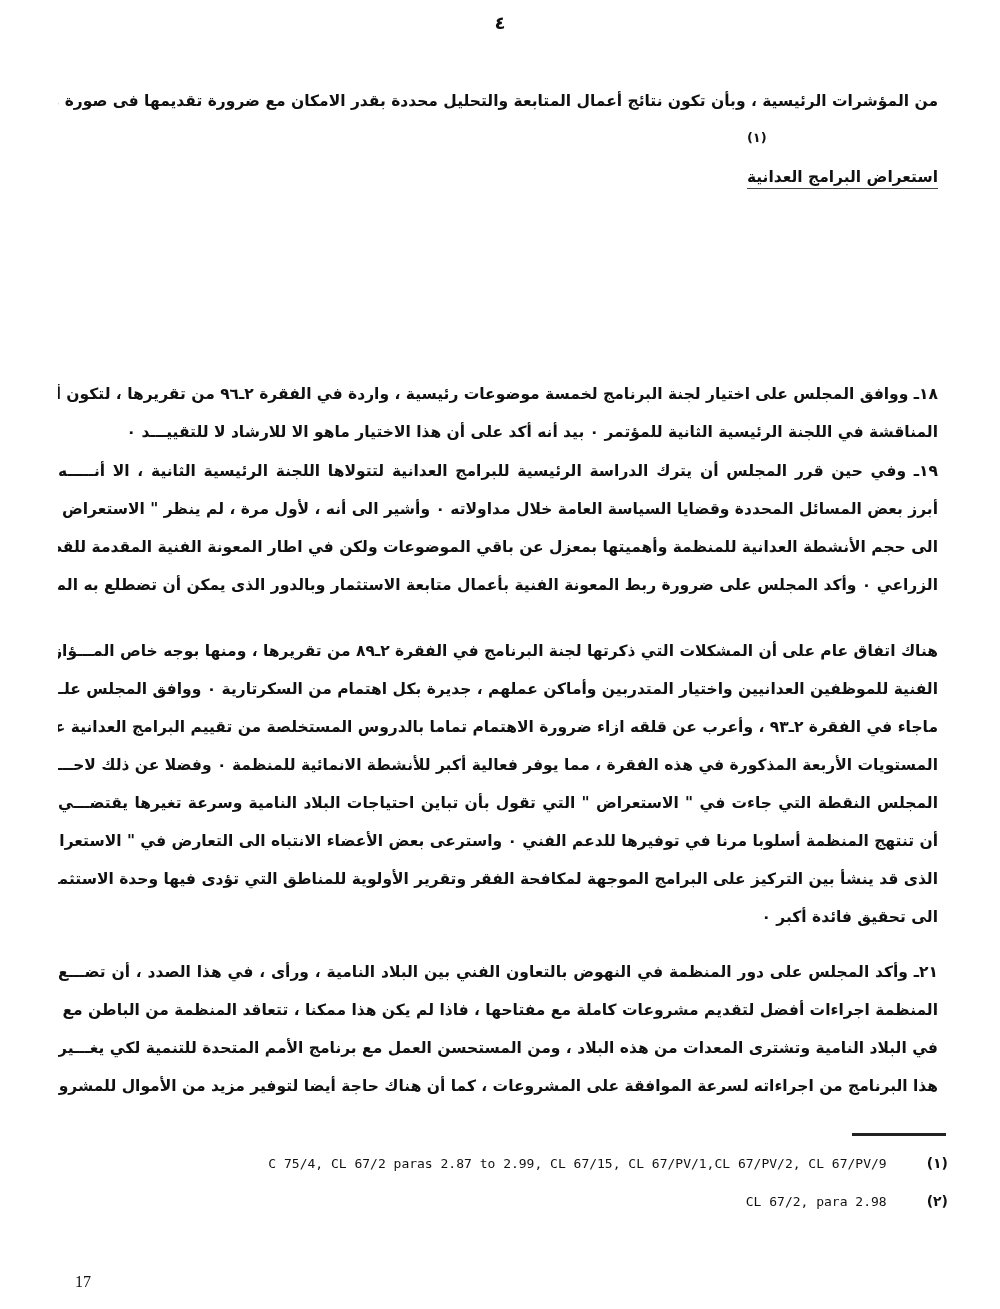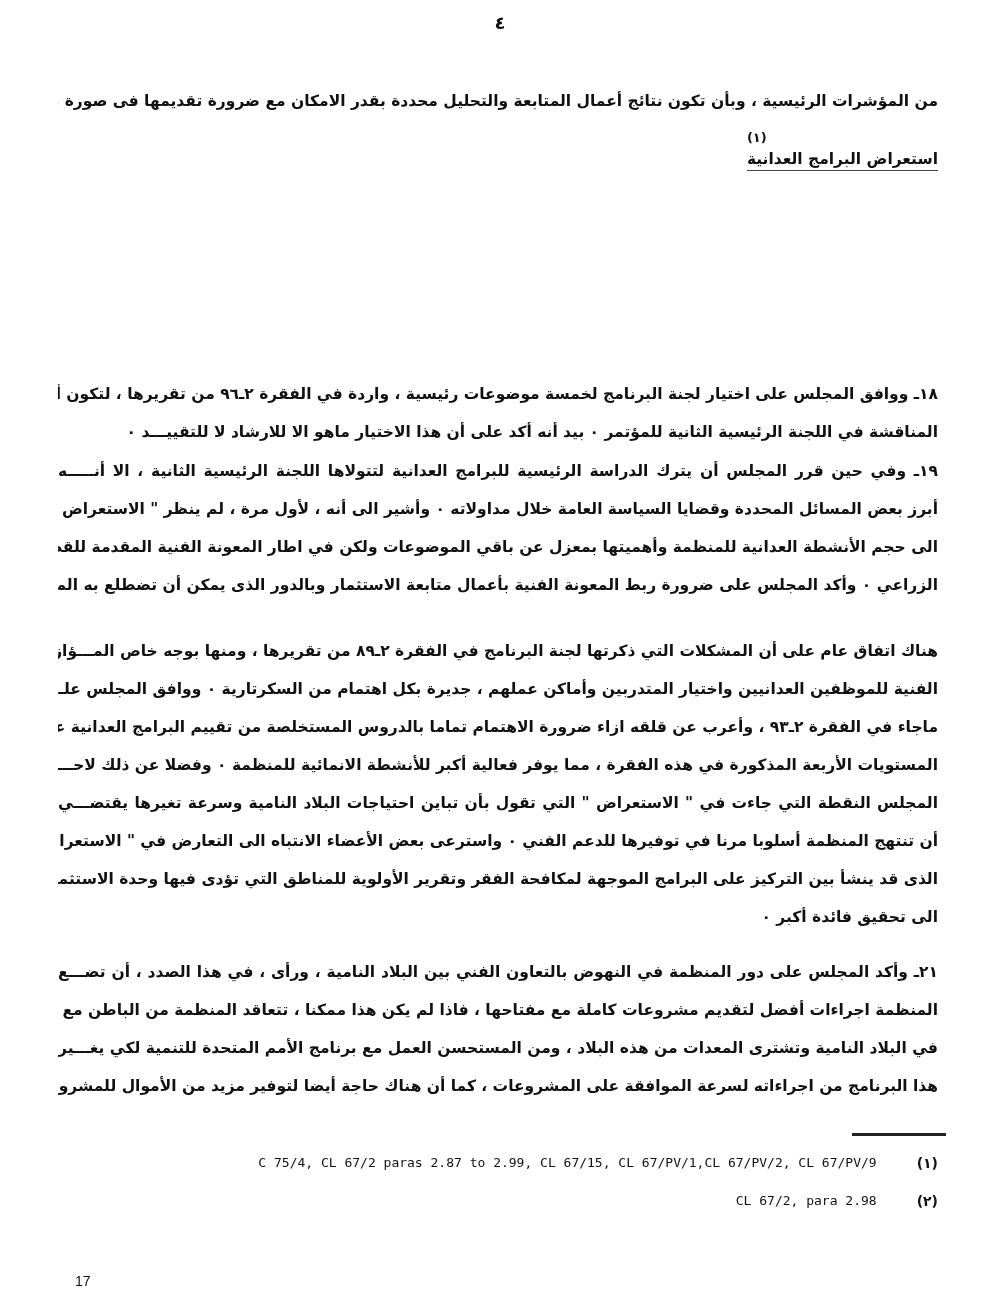--- a/index.html
+++ b/index.html
@@ -3,27 +3,27 @@
 <meta charset="utf-8">
 <style>
   html, body { margin: 0; padding: 0; background: #ffffff; }
   body { width: 1000px; height: 1309px; position: relative; overflow: hidden; color: #111; font-family: "DejaVu Sans", sans-serif; }
   .page-number-top { position: absolute; top: 12px; left: 0; width: 1000px; text-align: center; font-size: 18px; font-weight: bold; }
   .body-text { position: absolute; right: 62px; width: 880px; direction: rtl; text-align: justify; text-align-last: right; font-size: 15.5px; font-weight: bold; }
   .line { height: 38px; line-height: 38px; white-space: nowrap; overflow: hidden; text-align: justify; text-align-last: justify; }
   .line.last { text-align-last: right; }
   .heading { position: absolute; top: 150px; right: 62px; direction: rtl; font-size: 15.5px; font-weight: bold; }
   .heading .fn { position: absolute; top: -20px; left: 0; font-size: 13px; direction: ltr; }
-  .heading .txt { border-bottom: 1px solid #444; padding-bottom: 2px; display: inline-block; }
+  .heading .txt { border-bottom: 1px solid #444; padding-bottom: 2px; display: inline-block; margin-top: 18px; }
   .fn-rule { position: absolute; top: 1133px; left: 852px; width: 94px; height: 3px; background: #222; }
-  .footnote { position: absolute; right: 62px; direction: ltr; font-family: "DejaVu Sans Mono", monospace; font-size: 13px; display: flex; align-items: flex-start; }
+  .footnote { position: absolute; right: 52px; direction: ltr; font-family: "DejaVu Sans Mono", monospace; font-size: 13px; display: flex; align-items: center; }
   .footnote .ref { direction: rtl; font-family: "DejaVu Sans", sans-serif; font-weight: bold; font-size: 14px; margin-left: 40px; }
   .footnote-1 { top: 1155px; }
   .footnote-2 { top: 1193px; }
-  .page-number-bottom { position: absolute; top: 1273px; left: 75px; font-family: Liberation Sans, sans-serif; font-size: 14px; }
+  .page-number-bottom { position: absolute; top: 1273px; left: 75px; font-family: Liberation Serif, serif; font-size: 16px; }
 </style>
 </head>
 <body>
 
 <div class="page-number-top">٤</div>
 
 <div class="body-text" style="top:82px;">
   <div class="line">من المؤشرات الرئيسية ، وبأن تكون نتائج أعمال المتابعة والتحليل محددة بقدر الامكان مع ضرورة تقديمها فى صورة موجـــزة</div>
 </div>
 

